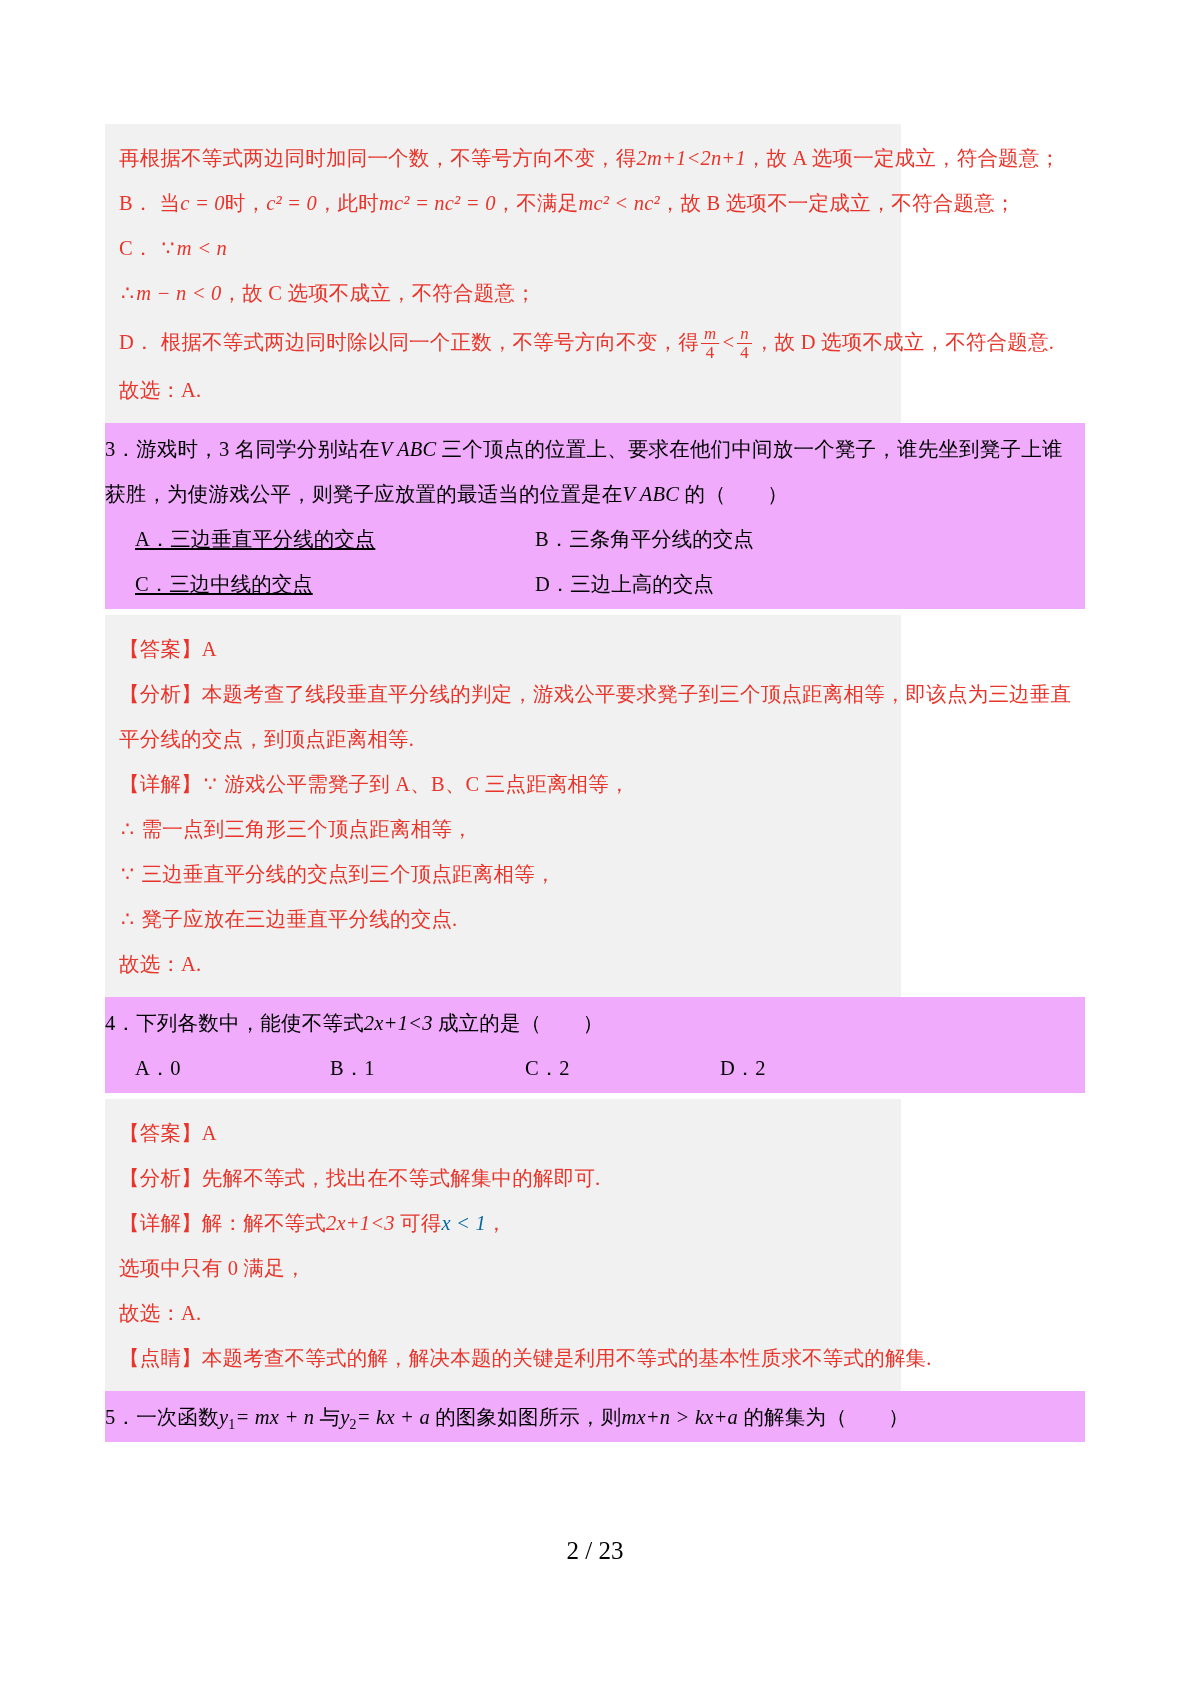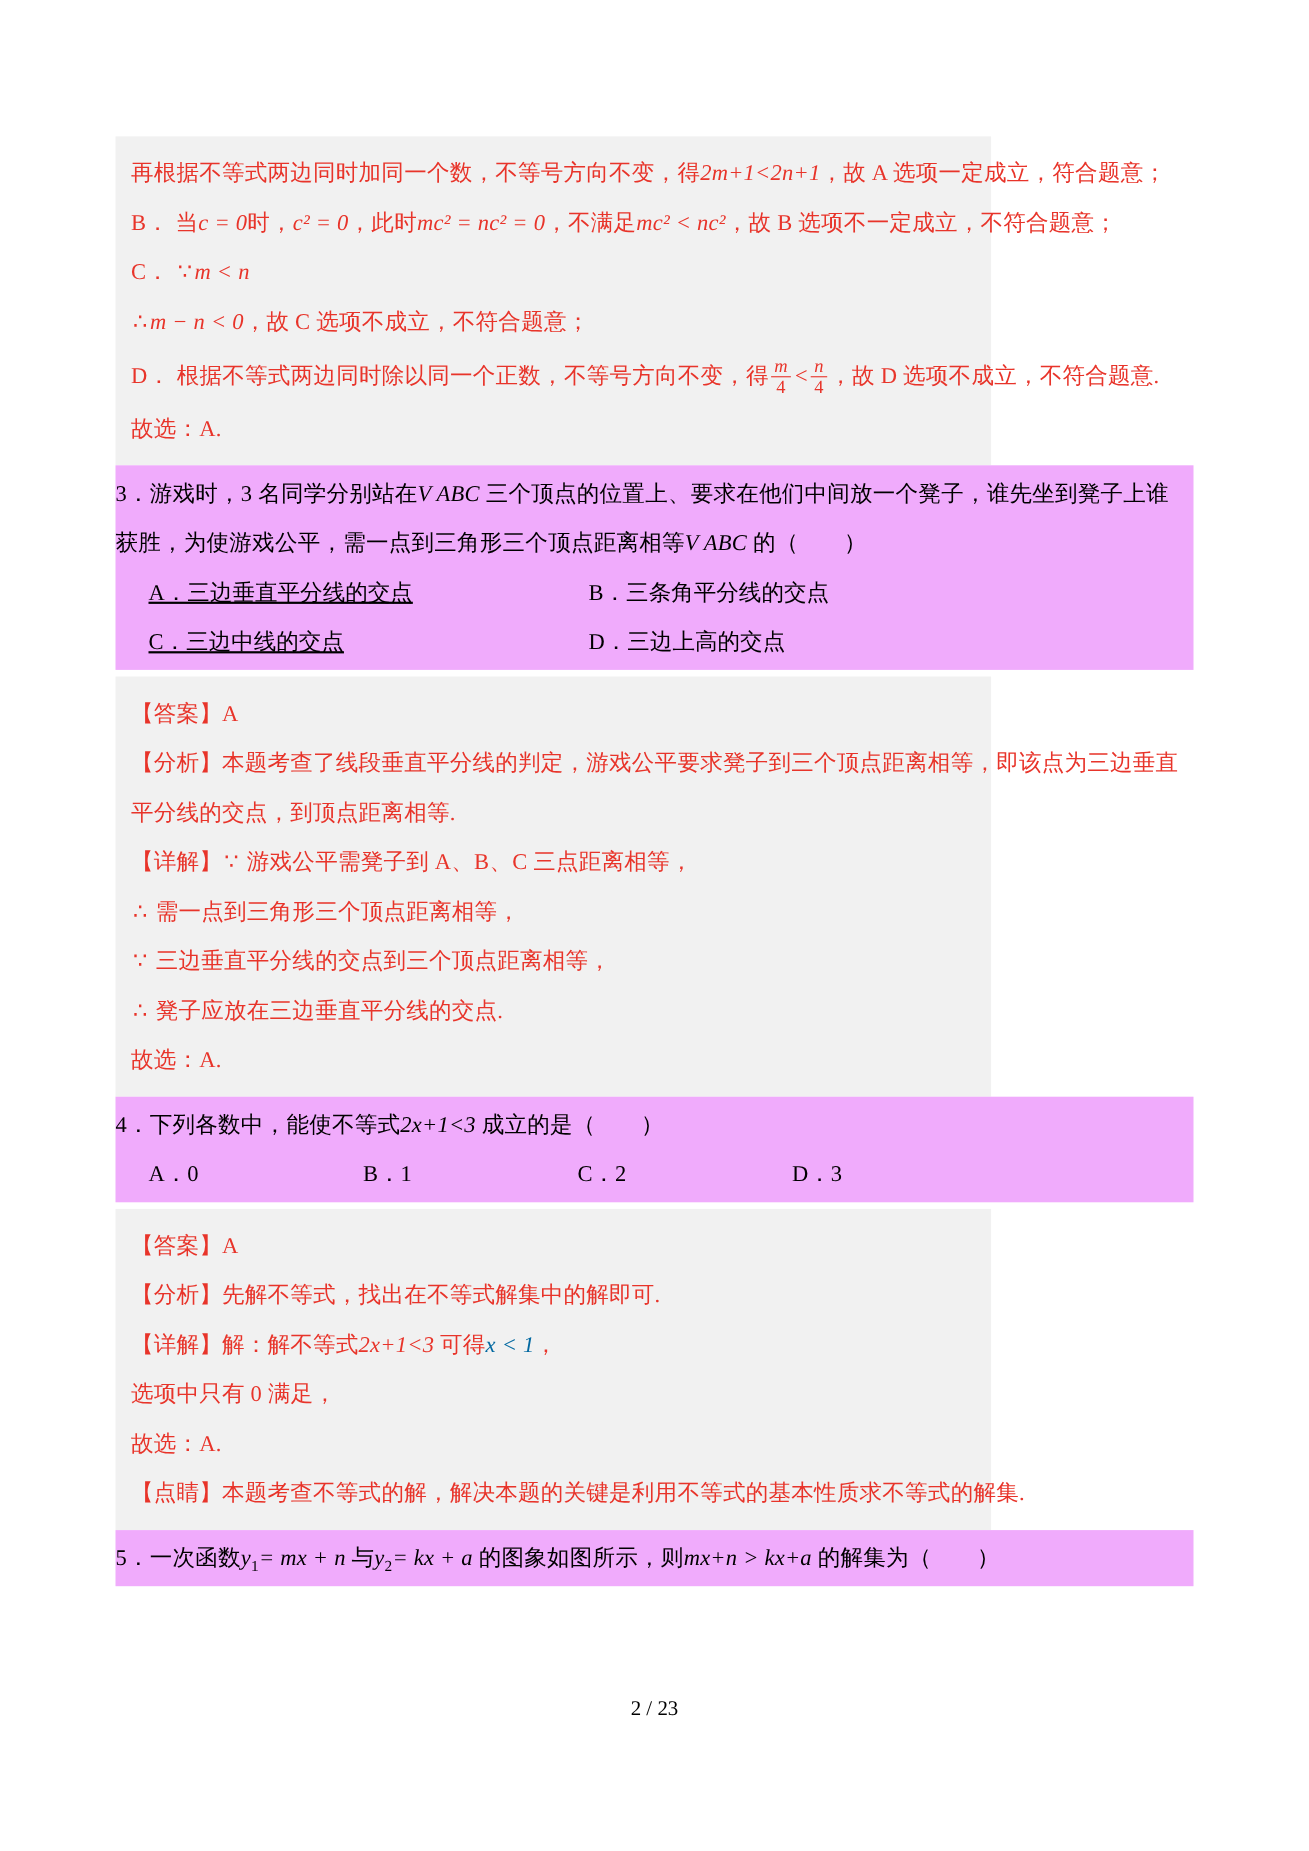--- a/index.html
+++ b/index.html
@@ -80,21 +80,21 @@
   .frac .den { display: block; padding: 0 3px; border-top: 1.2px solid currentColor; }
 
   .therefore, .because { font-style: normal; padding: 0 2px; }
 
   .footer {
     position: absolute;
     left: 0;
     right: 0;
     bottom: 118px;
     text-align: center;
-    font-size: 19px;
+    font-size: 25px;
     color: #000;
     font-family: "Liberation Serif", serif;
   }
   .sp-sm { display: inline-block; width: 6px; }
 </style>
 </head>
 <body>
 
 <div class="page">
 
@@ -121,21 +121,21 @@
     </div>
 
     <div class="line">故选：A.</div>
   </div>
 
   <div class="question">
     <div class="line q-line">
       <span>3．游戏时，3 名同学分别站在</span><span class="mi">V ABC</span><span>&nbsp;</span><span>三个顶点的位置上、要求在他们中间放一个凳子，谁先坐到凳子上谁</span>
     </div>
     <div class="line q-line">
-      <span>获胜，为使游戏公平，需一点到三角形三个顶点距离相等</span><span class="mi">V ABC</span><span>&nbsp;</span><span>的（　　）</span>
+      <span>获胜，为使游戏公平，则凳子应放置的最适当的位置是在</span><span class="mi">V ABC</span><span>&nbsp;</span><span>的（　　）</span>
     </div>
 
     <div class="opt-row two-col">
       <div>A．三边垂直平分线的交点</div>
       <div>B．三条角平分线的交点</div>
     </div>
     <div class="opt-row two-col">
       <div>C．三边中线的交点</div>
       <div>D．三边上高的交点</div>
     </div>
@@ -165,21 +165,21 @@
   </div>
 
   <div class="question">
     <div class="line q-line">
       <span>4．下列各数中，能使不等式</span><span class="mi">2x+1&lt;3</span><span>&nbsp;</span><span>成立的是（　　）</span>
     </div>
     <div class="opt-row four-col">
       <div>A．0</div>
       <div>B．1</div>
       <div>C．2</div>
-      <div>D．3</div>
+      <div>D．2</div>
     </div>
   </div>
 
   <div class="answer-block">
     <div class="line">
       <span>【答案】</span><span>A</span>
     </div>
     <div class="line">
       <span>【分析】</span><span>先解不等式，找出在不等式解集中的解即可.</span>
     </div>

